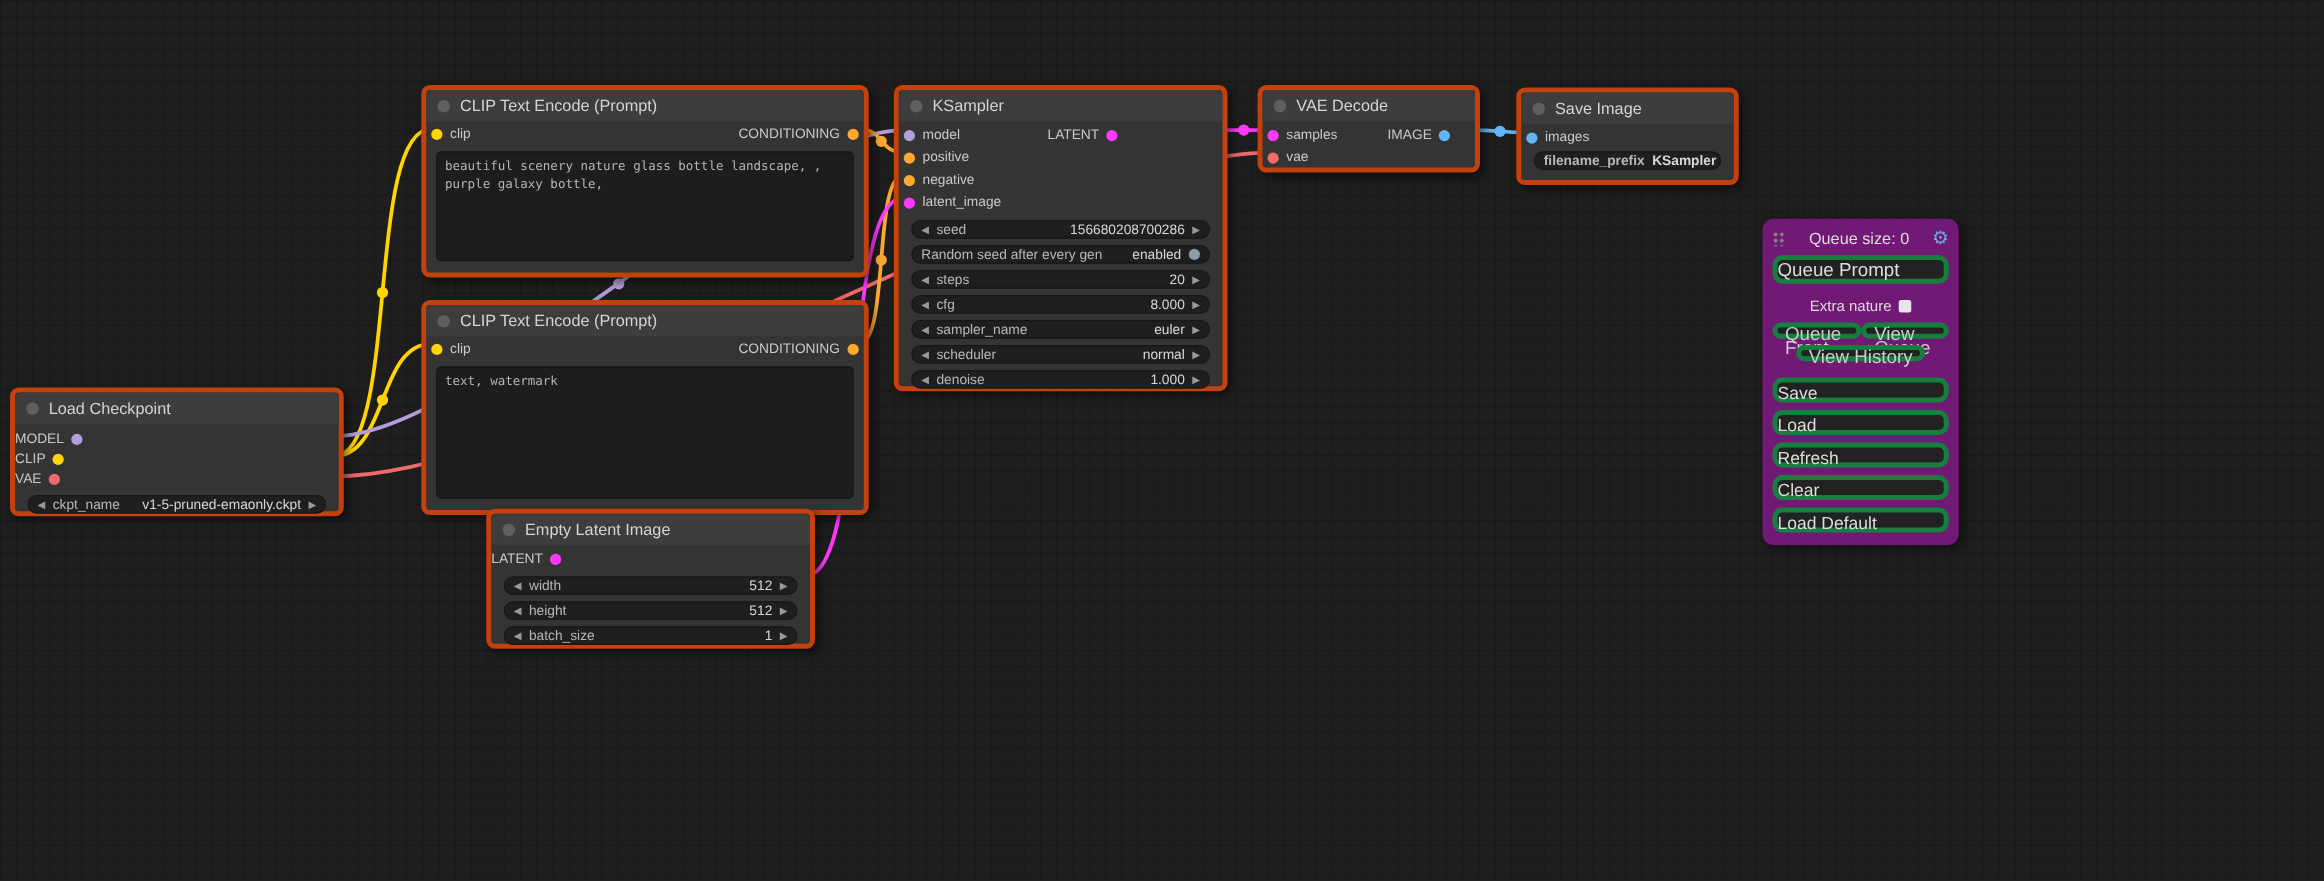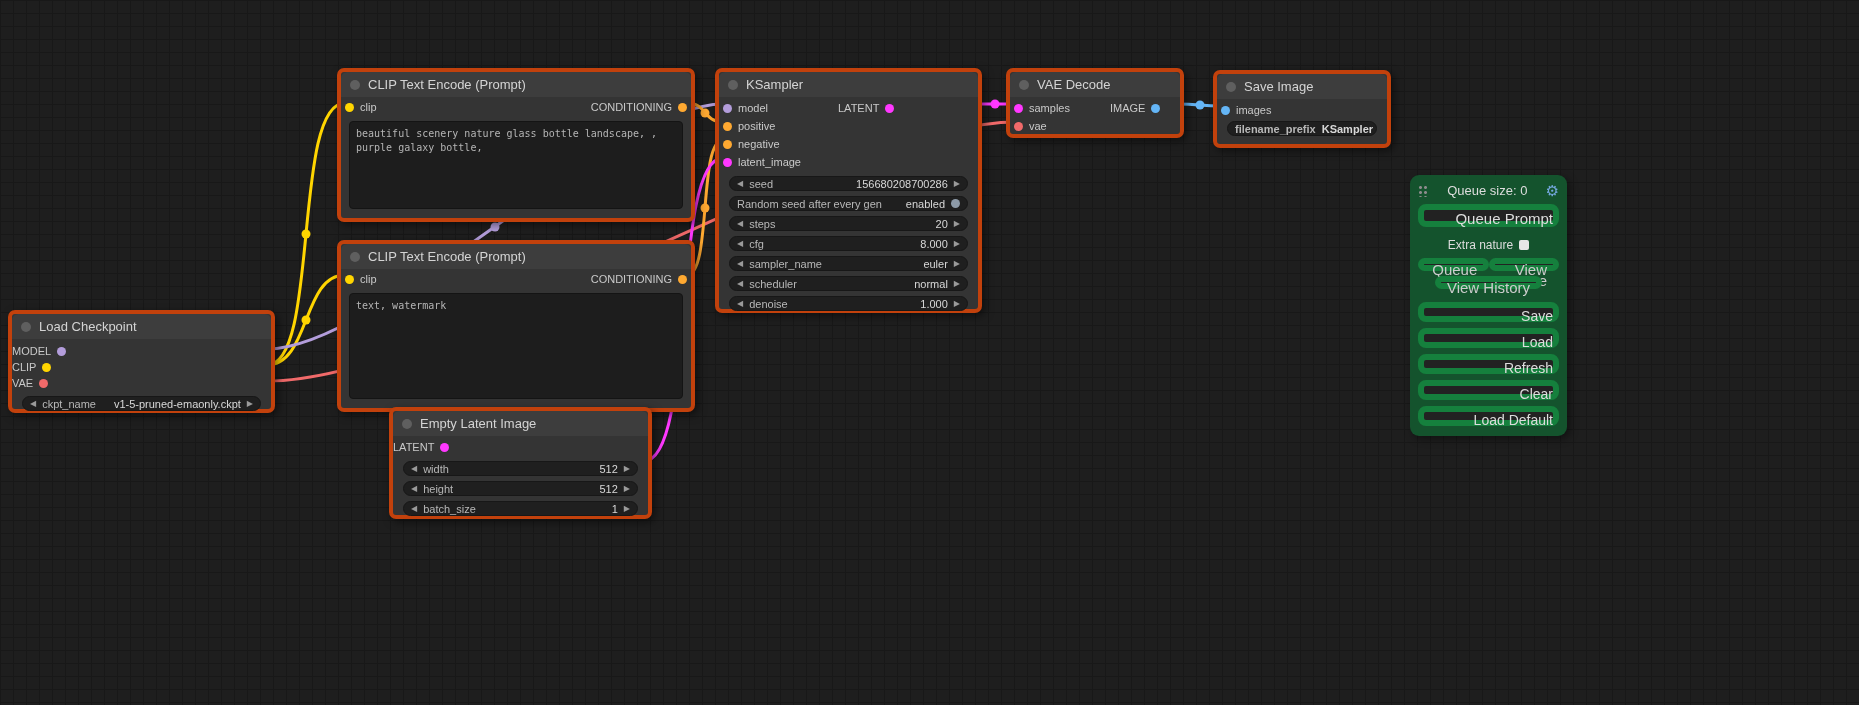--- a/index.html
+++ b/index.html
@@ -55,29 +55,29 @@
   .node-text {
     flex:1; margin:4px 8px 9px; background:#1d1d1d; border:1px solid #141414;
     border-radius:4px; padding:5px 6px;
     font-family:"DejaVu Sans Mono", monospace; font-size:10px; line-height:14px;
     color:#b5b5b5; white-space:pre-wrap; overflow:hidden;
   }
 
   
   .menu {
     position:absolute; left:1410px; top:175px; width:157px; z-index:3;
-    background:#14532d; border-radius:9px; padding:6px 8px 10px;
+    background:#701a75; border-radius:9px; padding:6px 8px 10px;
     box-shadow:3px 3px 9px rgba(0,0,0,.45);
   }
   .menu-header { display:flex; align-items:center; justify-content:space-between; height:18px; color:#ddd; font-size:13px; margin-bottom:5px; }
   .drag-handle { width:11px; height:13px;
     background-image:radial-gradient(circle, #8b8b8b 1.2px, transparent 1.7px);
     background-size:5px 5px; background-position:0 1px; }
   .gear { font-size:15px; color:#74a7dd; line-height:1; }
-  .btn { display:block; width:100%; background:#222; color:#ddd; border:6px solid #15803d; border-radius:8px; font-family:inherit; cursor:pointer; text-align:right; }
+  .btn { display:block; width:100%; background:#222; color:#ddd; border:4px solid #15803d; border-radius:8px; font-family:inherit; cursor:pointer; text-align:left; }
   .btn.big { height:23px; font-size:15px; margin-bottom:11px; }
   .btn.med { height:20px; font-size:14px; margin-top:6px; }
   .btn.small { display:inline-block; width:auto; height:13px; font-size:15px; line-height:11px; border-radius:7px; padding:0 6px; color:#ccc; }
   .group-start { margin-top:13px !important; }
   .extra-row { display:flex; justify-content:center; align-items:center; gap:6px; color:#ddd; font-size:12px; margin-bottom:6px; }
   .checkbox { width:10px; height:10px; background:#e6e6e6; border-radius:2px; flex:none; }
   .small-row { display:flex; justify-content:space-between; margin-bottom:5px; }
   .small-row.center { justify-content:center; margin-bottom:2px; }
 </style>
 </head>

